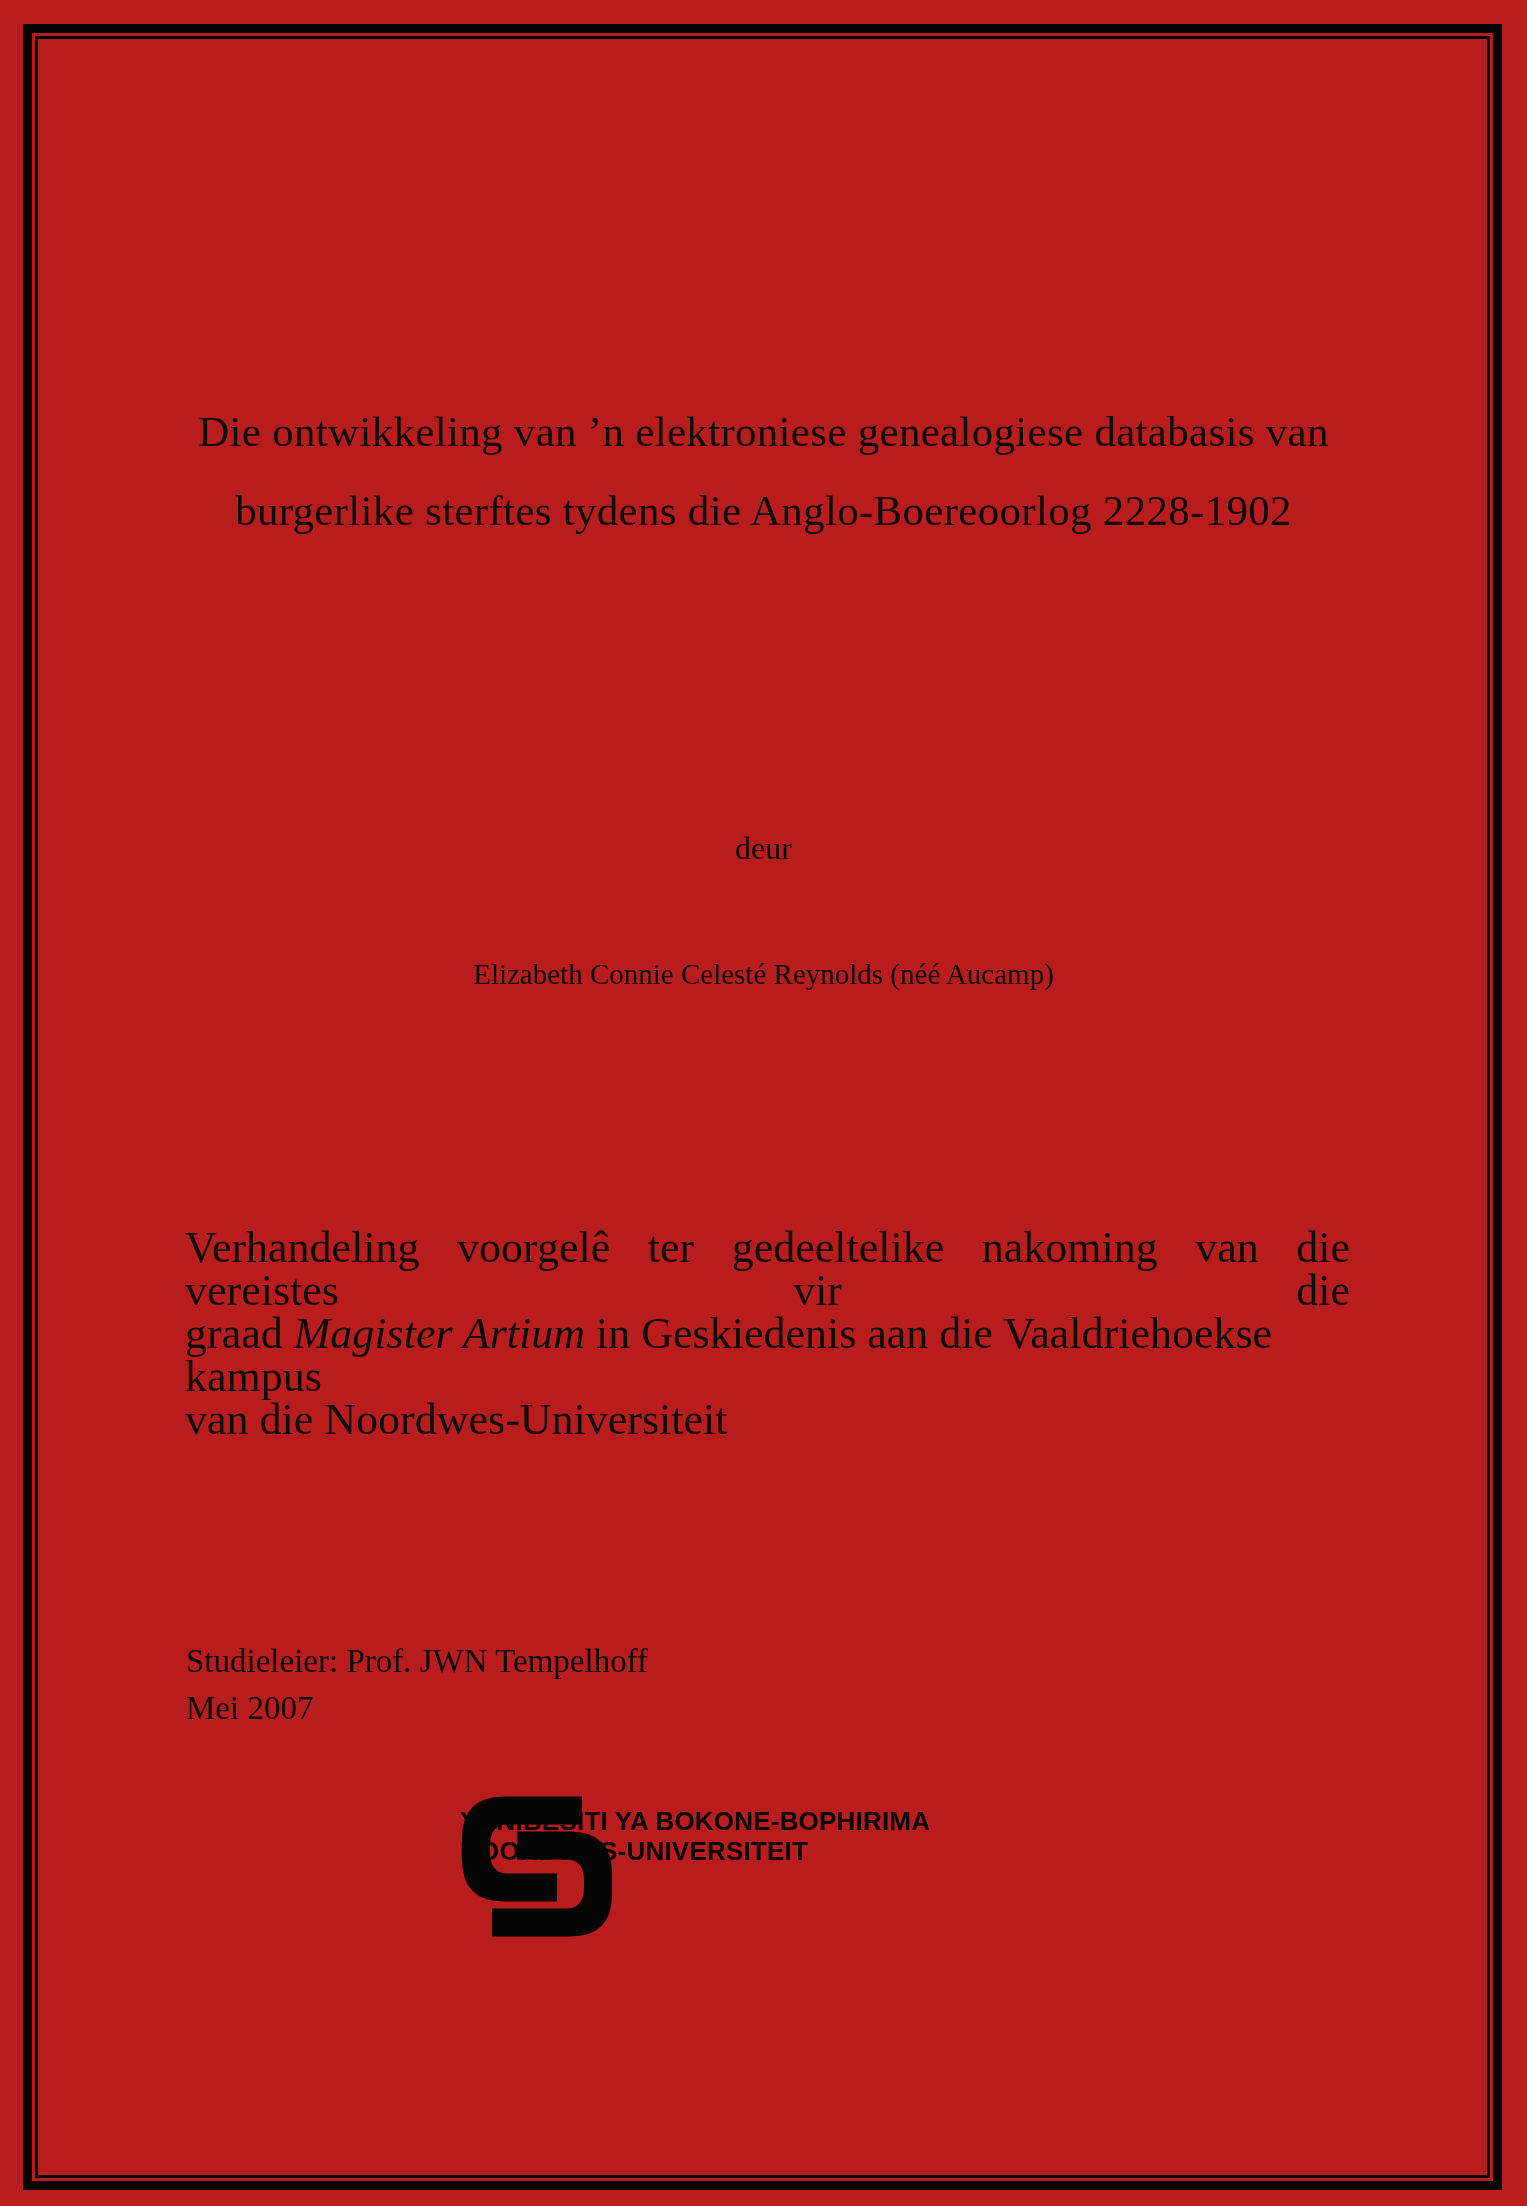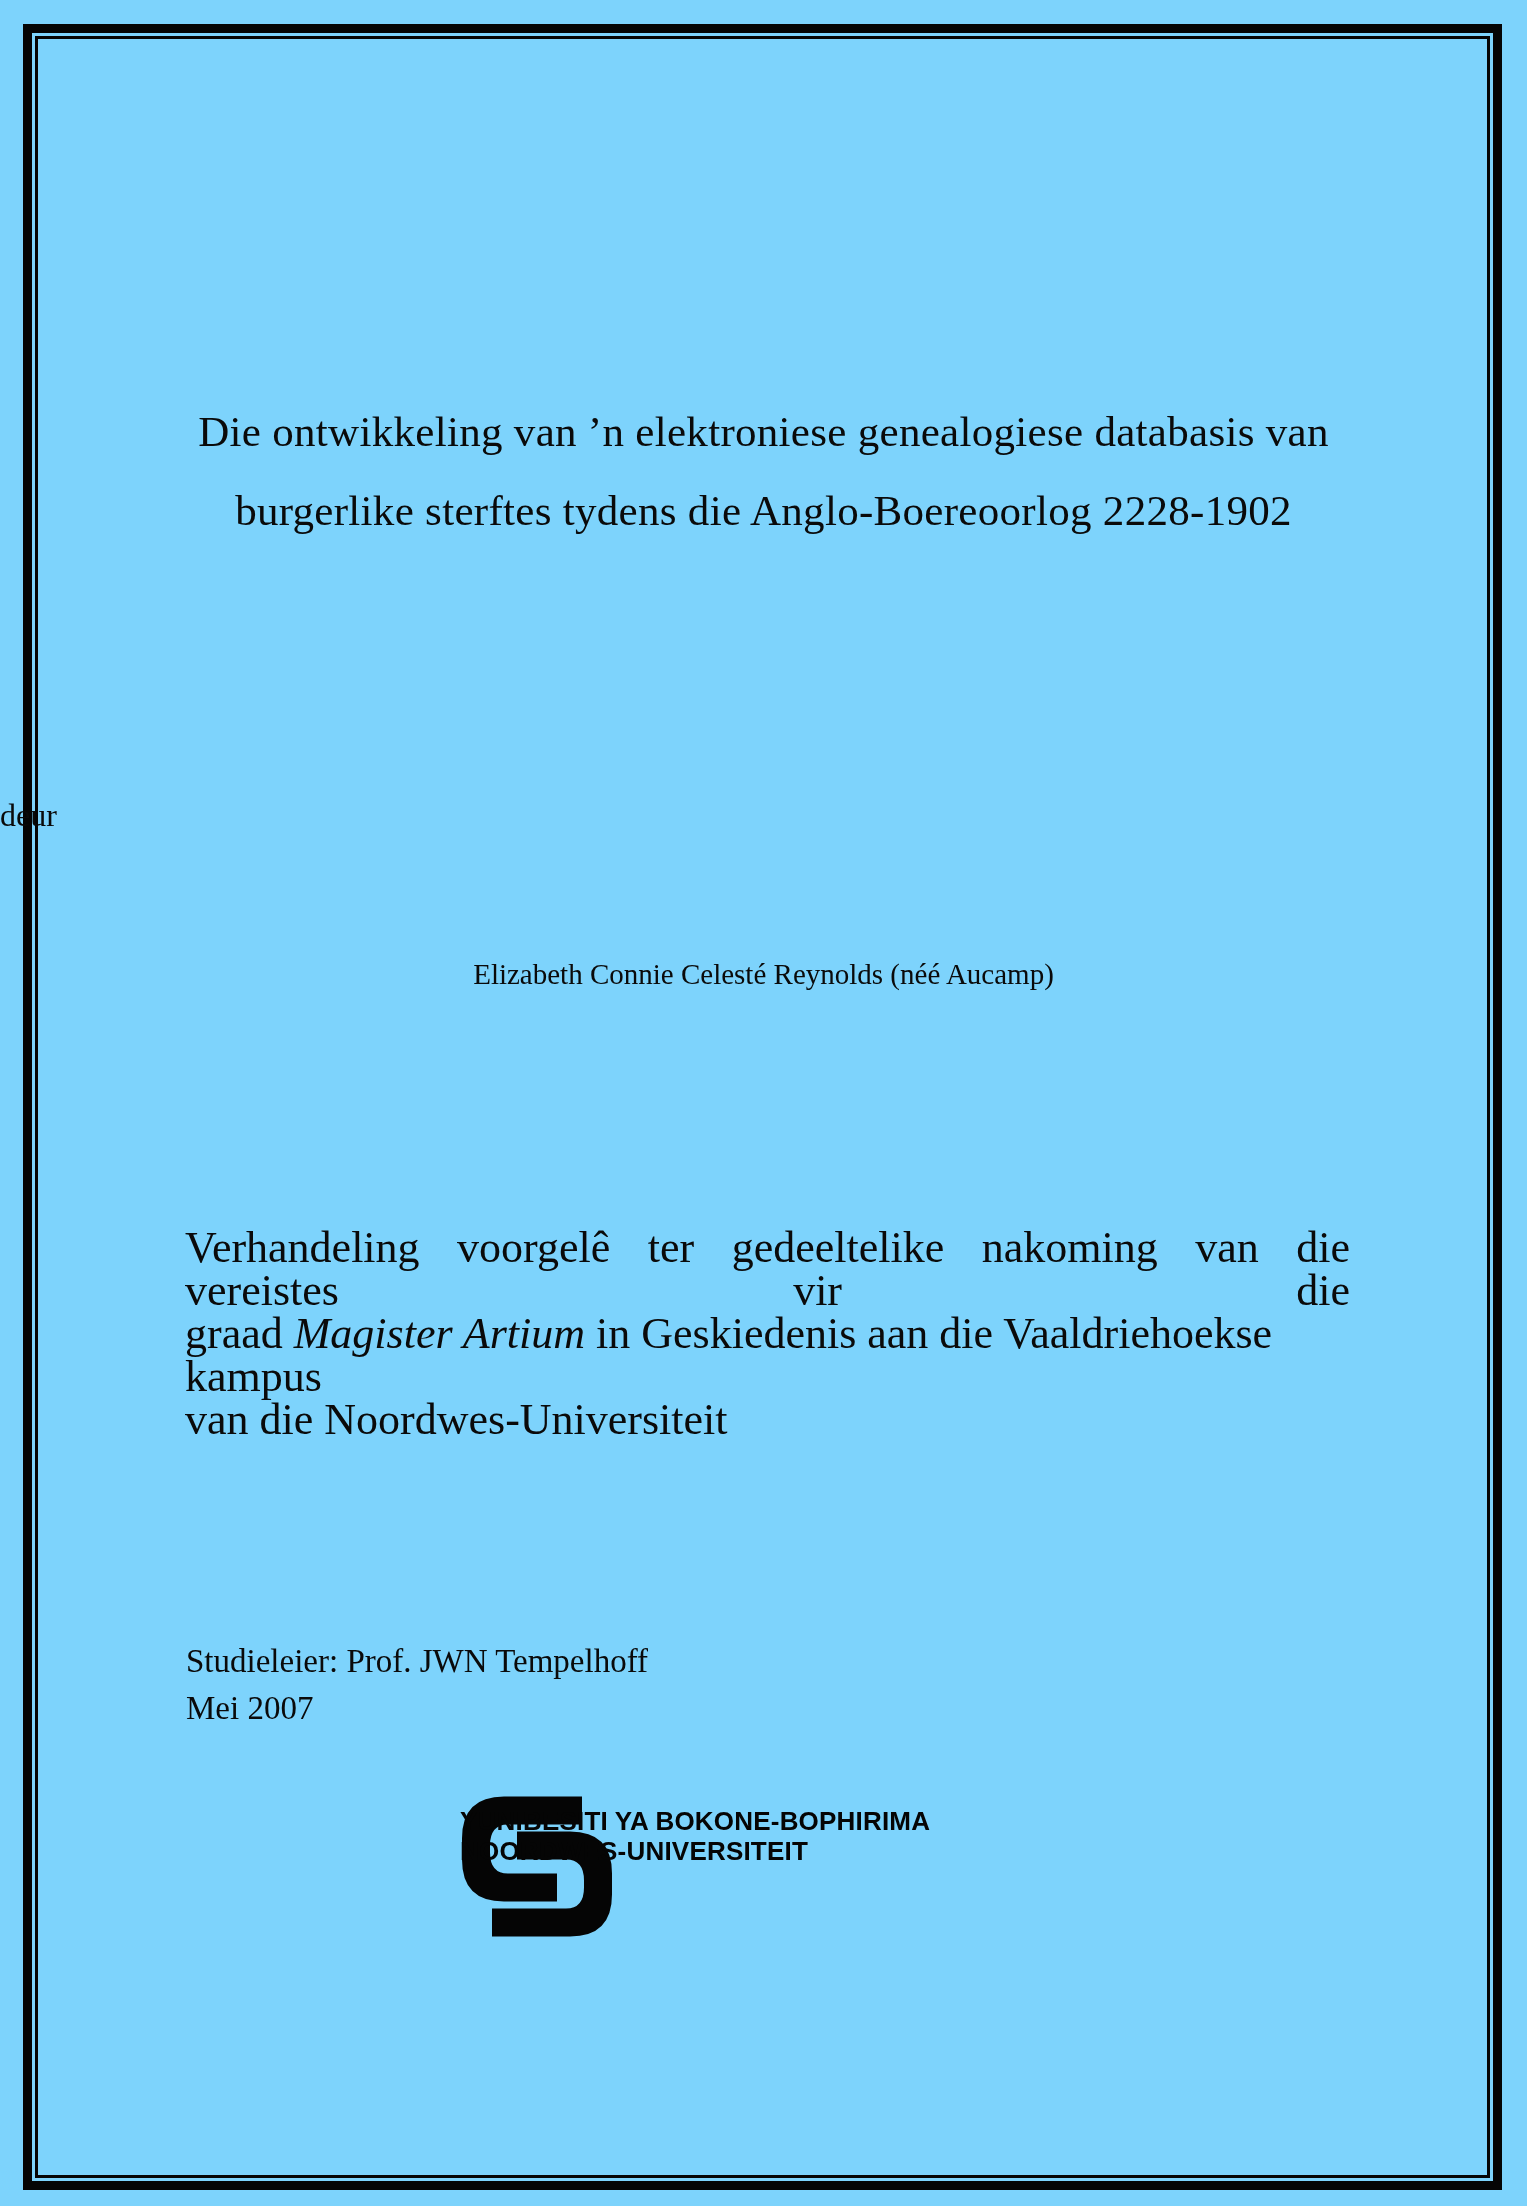--- a/index.html
+++ b/index.html
@@ -4,21 +4,21 @@
 <style>
   html, body {
     margin: 0;
     padding: 0;
     background: #ffffff;
   }
   .page {
     position: relative;
     width: 1527px;
     height: 2206px;
-    background: #7dd3fc;
+    background: #b91c1c;
     font-family: "Liberation Serif", serif;
     color: #0a0a0a;
     overflow: hidden;
   }
   
   .frame-outer {
     position: absolute;
     left: 23px;
     top: 24px;
     width: 1479px;
@@ -41,21 +41,22 @@
     top: 392px;
     text-align: center;
     font-size: 43px;
     line-height: 79px;
     letter-spacing: 0.3px;
   }
   .byline {
     position: absolute;
     left: 0;
     width: 1527px;
-    top: 795px;
+    top: 828px;
+    text-align: center;
     font-size: 32px;
     line-height: 40px;
   }
   .author-line {
     position: absolute;
     left: 0;
     width: 1527px;
     top: 950px;
     text-align: center;
     font-size: 29px;

